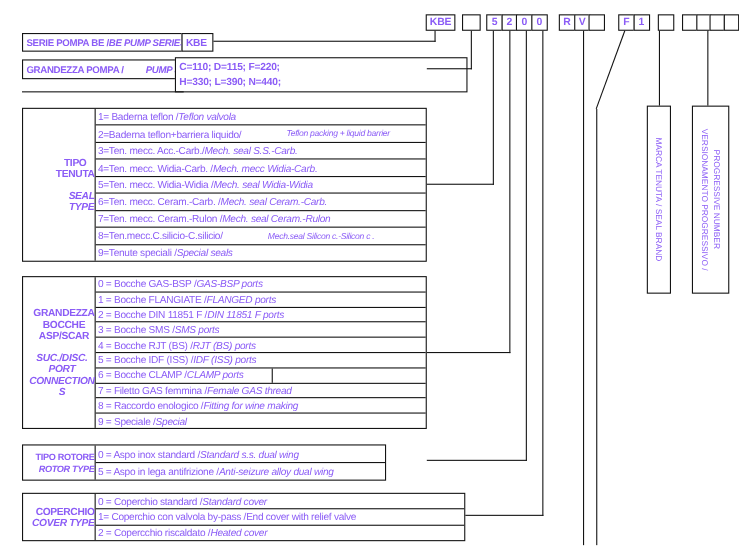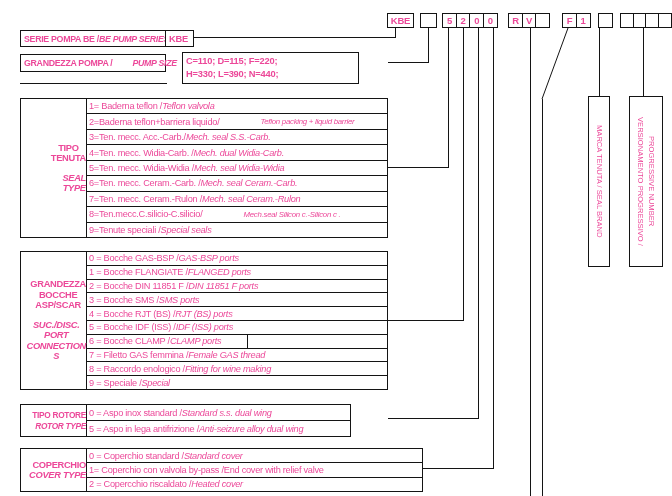--- a/index.html
+++ b/index.html
@@ -1,17 +1,17 @@
 <!DOCTYPE html>
 <html><head>
 <meta charset="utf-8">
 <style>
   html,body{margin:0;padding:0;background:#fff;}
   #canvas{position:relative;width:672px;height:496px;background:#fff;overflow:hidden;
-          font-family:"Liberation Sans",sans-serif;color:#ec4899;}
+          font-family:"Liberation Sans",sans-serif;color:#8b5cf6;}
   .abs{position:absolute;}
   .ln{position:absolute;background:#141414;}
 
   
   .cellgroup{position:absolute;top:13px;height:15px;display:flex;}
   .cell{box-sizing:border-box;border:1.4px solid #141414;background:#fff;width:15px;height:15px;
         display:flex;align-items:center;justify-content:center;
         font-size:9.5px;font-weight:bold;letter-spacing:-0.2px;}
   .cell + .cell{margin-left:-1.4px;}
   .g-series{left:387px;} .g-series .cell{width:27px;}
@@ -22,21 +22,21 @@
   
   .hdr-label{position:absolute;border:1.4px solid #141414;box-sizing:border-box;background:#fff;
              font-size:8.8px;font-weight:bold;letter-spacing:-0.3px;
              display:flex;align-items:center;padding-left:3px;white-space:nowrap;}
   .hdr-val{position:absolute;border:1.4px solid #141414;box-sizing:border-box;background:#fff;
            font-size:9.3px;font-weight:bold;display:flex;flex-direction:column;
            justify-content:center;padding-left:3px;letter-spacing:-0.2px;}
   .r-series-label{left:20px;top:30px;width:146px;height:17px;}
   .r-series-value{left:165px;top:30px;width:29px;height:17px;}
   .r-size-label{left:20px;top:54px;width:146px;height:18px;gap:20px;}
-  .r-size-value{left:182px;top:52px;width:177px;height:32px;line-height:13px;}
+  .r-size-value{left:159px;top:52px;width:266px;height:32px;line-height:13px;}
 
   
   .section{position:absolute;border:1.4px solid #141414;box-sizing:border-box;background:#fff;display:flex;}
   .sec-label{width:66px;border-right:1px solid #141414;box-sizing:border-box;
              display:flex;flex-direction:column;justify-content:center;align-items:flex-end;
              text-align:center;font-size:9.3px;font-weight:bold;letter-spacing:-0.3px;line-height:10.5px;}
   .sec-label .g-en{font-style:italic;}
   .s-seal .sec-label .g-en, .s-ports .sec-label .g-en{margin-top:9px;}
   .sec-rows{flex:1;display:flex;flex-direction:column;}
   .row{flex:1;display:flex;align-items:center;padding-left:2px;position:relative;
@@ -133,21 +133,21 @@
         <div class="row">
           <span class="it">2=Baderna teflon+barriera liquido/</span>
           <span class="en small">Teflon packing + liquid barrier</span>
         </div>
         <div class="row">
           <span class="it">3=Ten. mecc. Acc.-Carb./ </span>
           <span class="en">Mech. seal S.S.-Carb.</span>
         </div>
         <div class="row">
           <span class="it">4=Ten. mecc. Widia-Carb. / </span>
-          <span class="en">Mech. dual Widia-Carb.</span>
+          <span class="en">Mech. mecc Widia-Carb.</span>
         </div>
         <div class="row">
           <span class="it">5=Ten. mecc. Widia-Widia / </span>
           <span class="en">Mech. seal Widia-Widia</span>
         </div>
         <div class="row">
           <span class="it">6=Ten. mecc. Ceram.-Carb. / </span>
           <span class="en">Mech. seal Ceram.-Carb.</span>
         </div>
         <div class="row">

